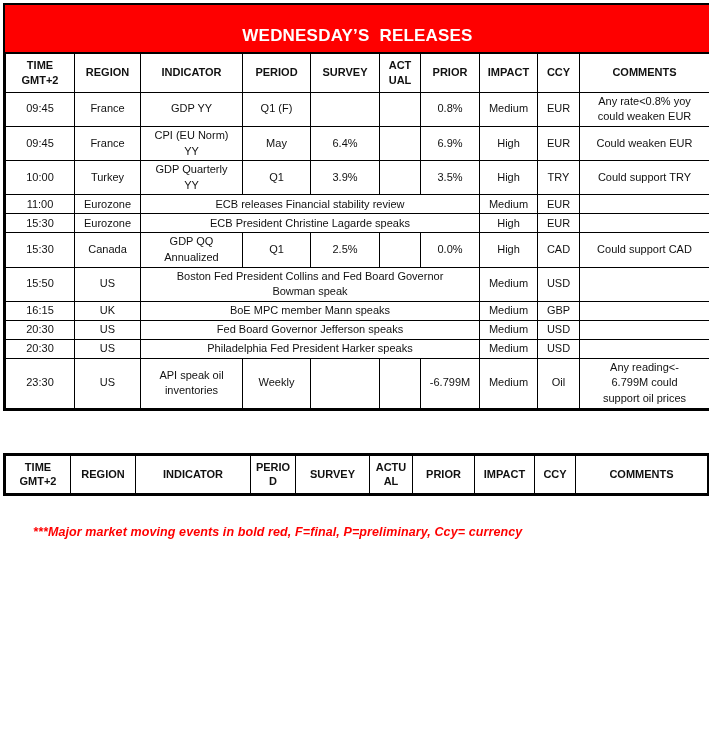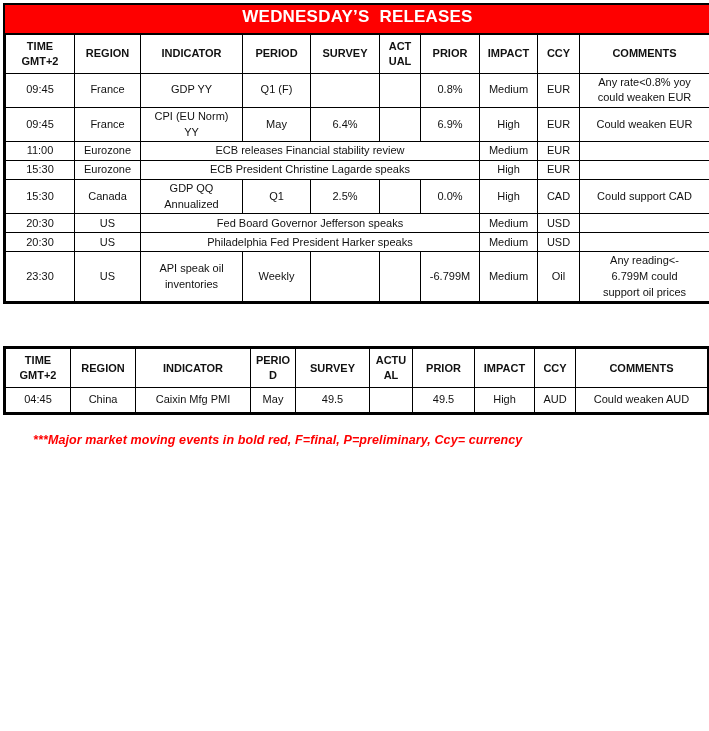--- a/index.html
+++ b/index.html
@@ -21,21 +21,21 @@
     border:2px solid var(--border);
   }
   .table-section + .table-section{margin-top:42px;}
   .title-bar{
     background:var(--title-bg);
     color:var(--title-text);
     font-weight:bold;
     font-size:17px;
     letter-spacing:.2px;
     text-align:center;
-    padding:2px 0 6px 0;
+    padding:21px 0 6px 0;
     border-bottom:1px solid var(--border);
     white-space:pre;
   }
   table{
     border-collapse:collapse;
     table-layout:fixed;
   }
   th,td{
     border:1px solid var(--border);
     text-align:center;
@@ -51,21 +51,21 @@
     padding:4px 2px;
   }
   td{
     font-size:11px;
     line-height:1.42;
     padding:1px 3px;
     height:16px;
   }
   .t2 td{padding-top:4px;padding-bottom:4px;}
   .footnote{
-    margin:18px 0 0 30px;
+    margin:29px 0 0 30px;
     color:var(--footnote-text);
     font-size:12.5px;
     font-weight:bold;
     font-style:italic;
     letter-spacing:.1px;
   }
 </style>
 </head>
 <body>
 
@@ -123,20 +123,33 @@
 YY</td>
             <td>May</td>
             <td>6.4%</td>
             <td></td>
             <td>6.9%</td>
             <td>High</td>
             <td>EUR</td>
             <td>Could weaken EUR</td>
           </tr>
           <tr>
+            <td>10:00</td>
+            <td>Turkey</td>
+            <td>GDP Quarterly
+YY</td>
+            <td>Q1</td>
+            <td>3.9%</td>
+            <td></td>
+            <td>3.5%</td>
+            <td>High</td>
+            <td>TRY</td>
+            <td>Could support TRY</td>
+          </tr>
+          <tr>
             <td>11:00</td>
             <td>Eurozone</td>
             <td colspan="5">ECB releases Financial stability review</td>
             <td>Medium</td>
             <td>EUR</td>
             <td></td>
           </tr>
           <tr>
             <td>15:30</td>
             <td>Eurozone</td>
@@ -150,20 +163,37 @@
             <td>Canada</td>
             <td>GDP QQ
 Annualized</td>
             <td>Q1</td>
             <td>2.5%</td>
             <td></td>
             <td>0.0%</td>
             <td>High</td>
             <td>CAD</td>
             <td>Could support CAD</td>
+          </tr>
+          <tr>
+            <td>15:50</td>
+            <td>US</td>
+            <td colspan="5">Boston Fed President Collins and Fed Board Governor
+Bowman speak</td>
+            <td>Medium</td>
+            <td>USD</td>
+            <td></td>
+          </tr>
+          <tr>
+            <td>16:15</td>
+            <td>UK</td>
+            <td colspan="5">BoE MPC member Mann speaks</td>
+            <td>Medium</td>
+            <td>GBP</td>
+            <td></td>
           </tr>
           <tr>
             <td>20:30</td>
             <td>US</td>
             <td colspan="5">Fed Board Governor Jefferson speaks</td>
             <td>Medium</td>
             <td>USD</td>
             <td></td>
           </tr>
           <tr>
@@ -218,31 +248,19 @@
             <th>SURVEY</th>
             <th>ACTU
 AL</th>
             <th>PRIOR</th>
             <th>IMPACT</th>
             <th>CCY</th>
             <th>COMMENTS</th>
           </tr>
         </thead>
       <tbody>
-          <tr>
-            <td>04:45</td>
-            <td>China</td>
-            <td>Caixin Mfg PMI</td>
-            <td>May</td>
-            <td>49.5</td>
-            <td></td>
-            <td>49.5</td>
-            <td>High</td>
-            <td>AUD</td>
-            <td>Could weaken AUD</td>
-          </tr>
         </tbody>
     </table>
   </section>
 
   <p class="footnote">***Major market moving events in bold red, F=final, P=preliminary, Ccy= currency</p>
 
 </div>
 
 </body></html>

